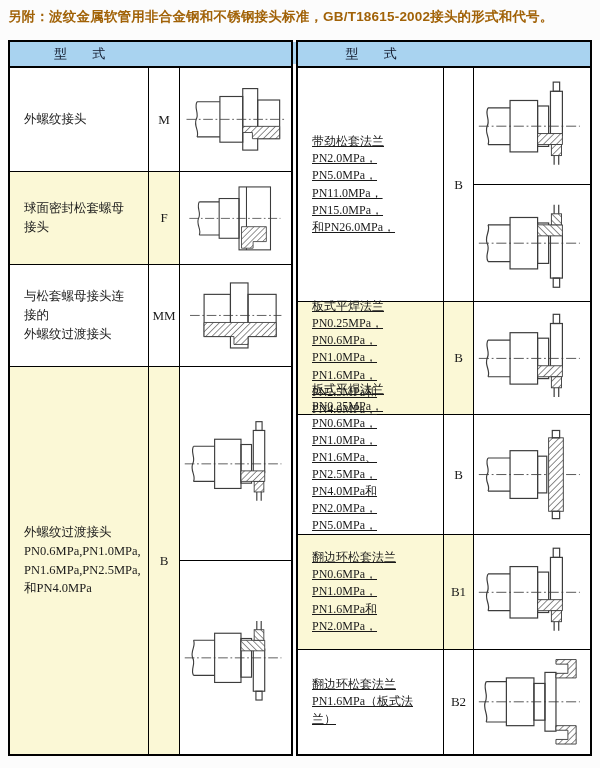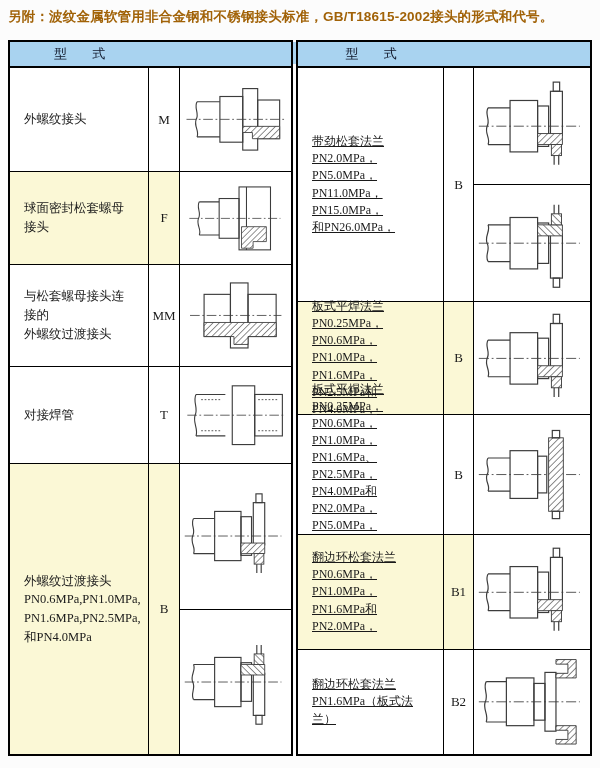--- a/index.html
+++ b/index.html
@@ -176,31 +176,20 @@
       <div class="cd">
           <div class="sub">
         <svg class="diag" viewBox="0 0 120 100" aria-label="male-thread-adapter-fitting-diagram">
               <use href="#g-mm"></use>
             </svg>
       </div>
         </div>
     </div>
 
 
-    <div class="row" style="height:97px">
-      <div class="ct">对接焊管</div>
-      <div class="cc">T</div>
-      <div class="cd">
-          <div class="sub">
-        <svg class="diag" viewBox="0 0 120 100" aria-label="butt-weld-pipe-diagram">
-              <use href="#g-t"></use>
-            </svg>
-      </div>
-        </div>
-    </div>
 
     <div class="row grow yellow">
       <div class="ct">外螺纹过渡接头
 PN0.6MPa,PN1.0MPa,
 PN1.6MPa,PN2.5MPa,
 和PN4.0MPa</div>
       <div class="cc">B</div>
       <div class="cd">
         <div class="sub">
           <svg class="diag" viewBox="0 0 120 100" aria-label="plate-loose-flange-up-diagram">

